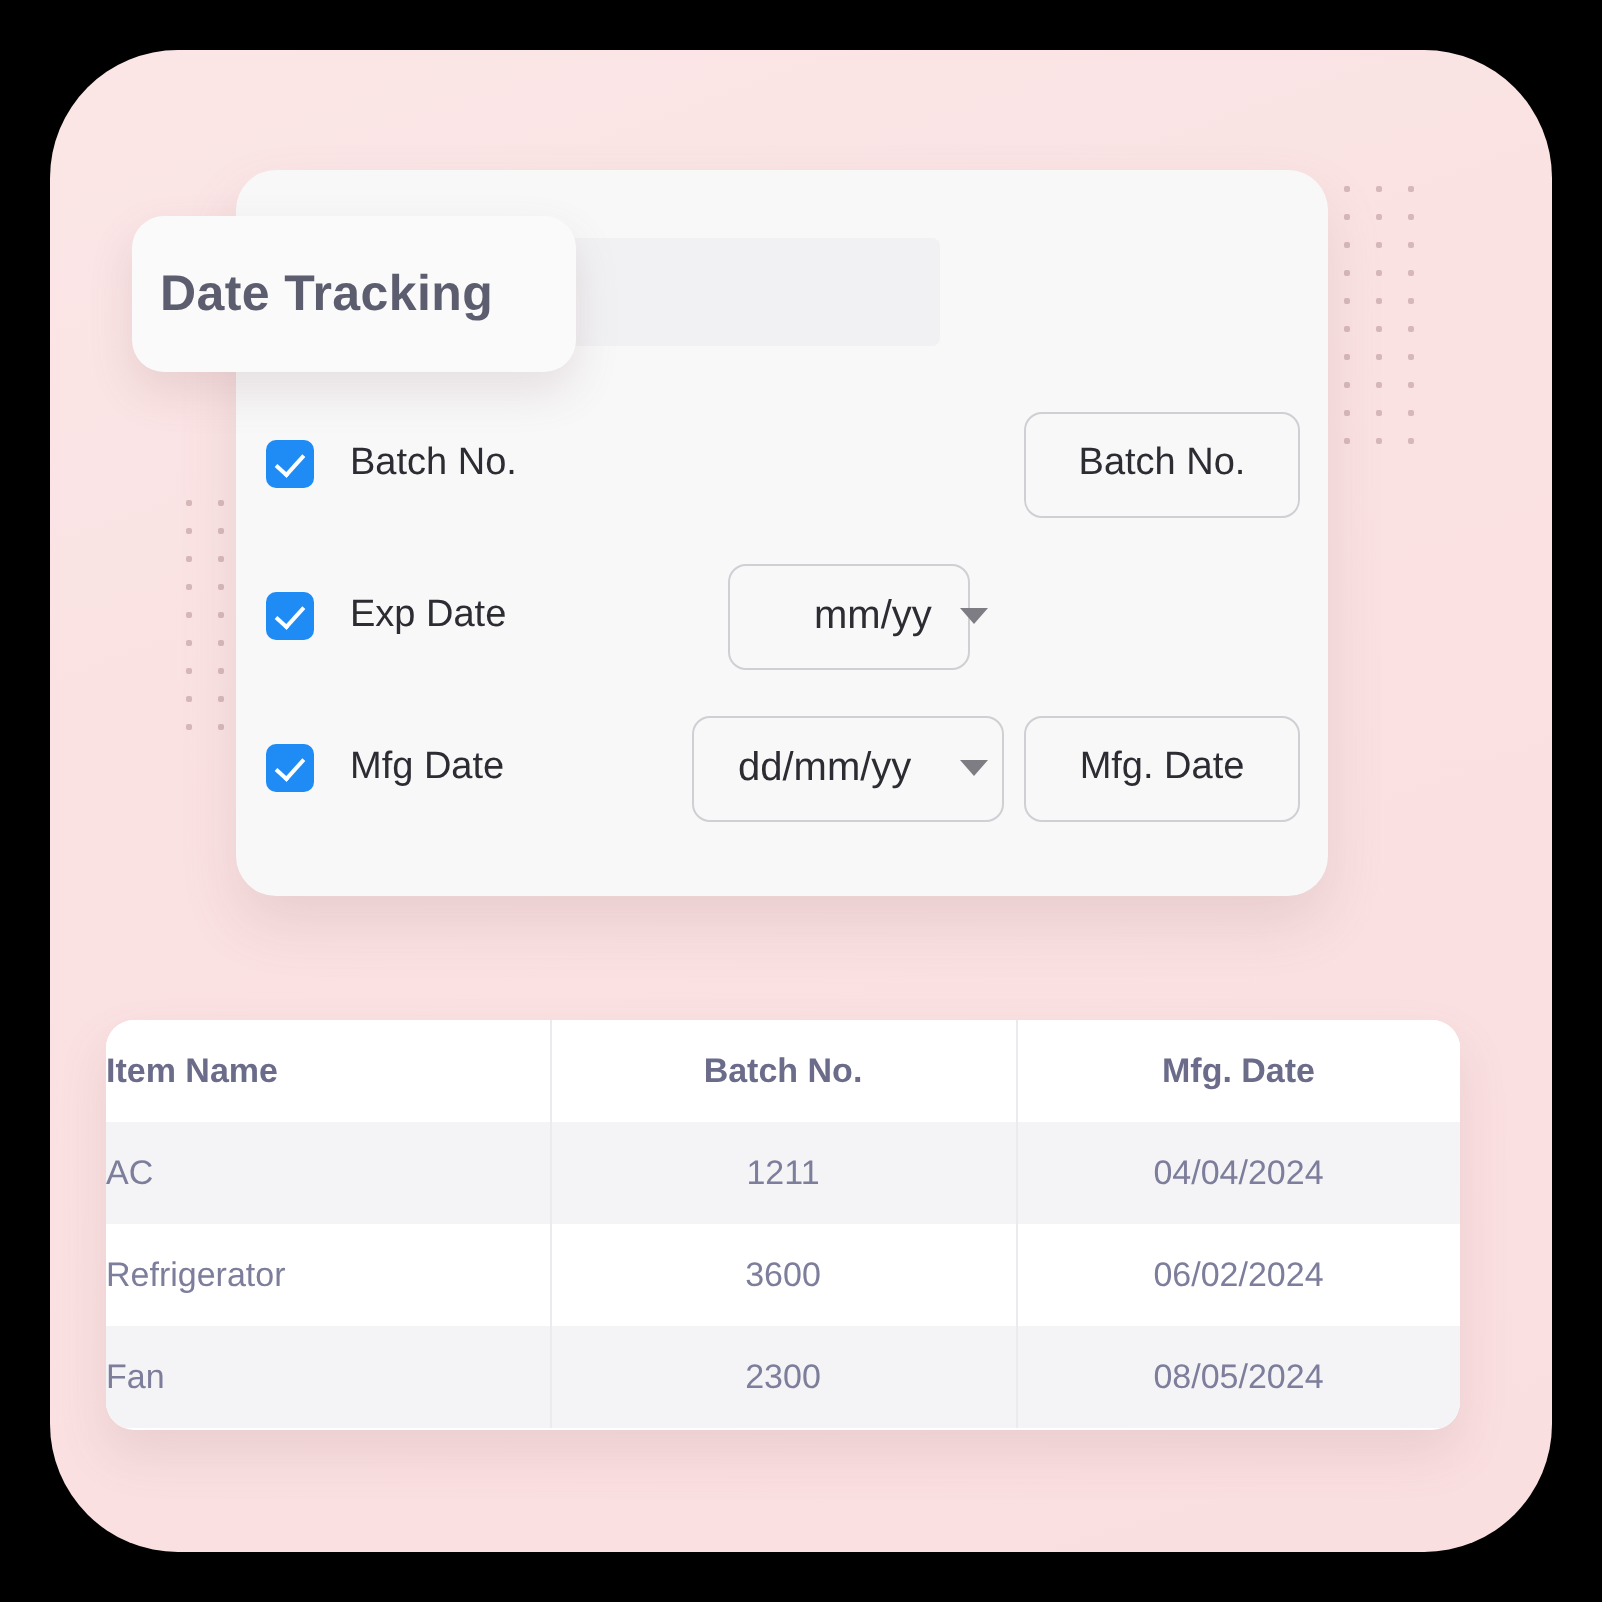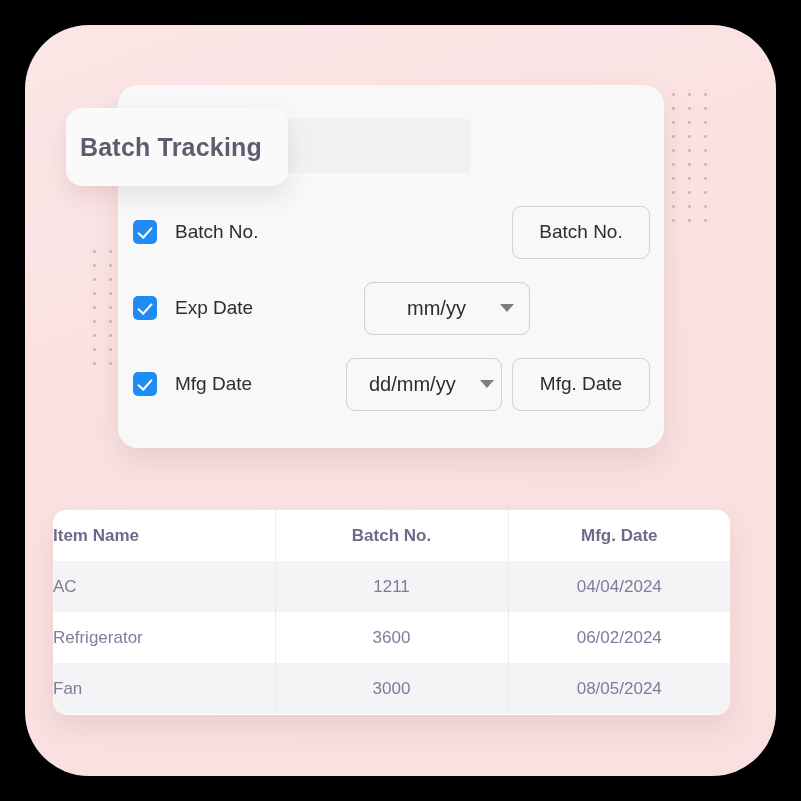--- a/index.html
+++ b/index.html
@@ -168,21 +168,21 @@
     align-items: center;
     justify-content: center;
   }
   .text-box .tb-text {
     font-size: 19px;
     color: #2c2c33;
     white-space: nowrap;
   }
 
   
-  #select-exp  { left: 246px; width: 166px; padding-left: 42px; }
+  #select-exp  { left: 246px; width: 121px; padding-left: 42px; }
   #select-mfg  { left: 228px; width: 156px; gap: 10px; }
 
   
   .table-card {
     position: absolute;
     left: 53px;
     top: 510px;
     width: 677px;
     height: 205px;
     background: #ffffff;
@@ -310,21 +310,21 @@
         </div>
         <div class="text-box">
           <span class="tb-text">Mfg. Date</span>
         </div>
       </div>
 
     </div>
   </div>
 
   <div class="title-chip">
-    <span class="title-text">Batch Tracking</span>
+    <span class="title-text">Date Tracking</span>
   </div>
 
   <div class="table-card">
     <table>
       <colgroup>
           <col class="c1">
           <col class="c2">
           <col class="c3">
         </colgroup>
       <thead>
@@ -340,20 +340,20 @@
           <td>1211</td>
           <td>04/04/2024</td>
         </tr>
         <tr>
           <td>Refrigerator</td>
           <td>3600</td>
           <td>06/02/2024</td>
         </tr>
         <tr>
           <td>Fan</td>
-          <td>3000</td>
+          <td>2300</td>
           <td>08/05/2024</td>
         </tr>
       </tbody>
     </table>
   </div>
 
 </div>
 
 </body></html>

